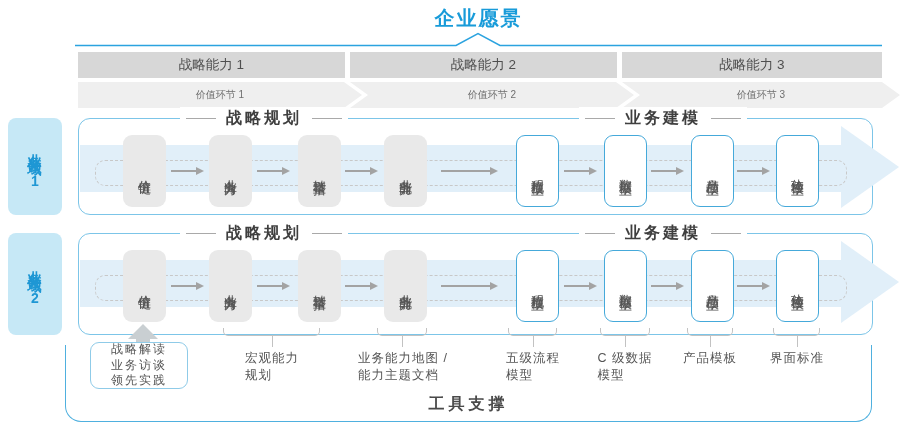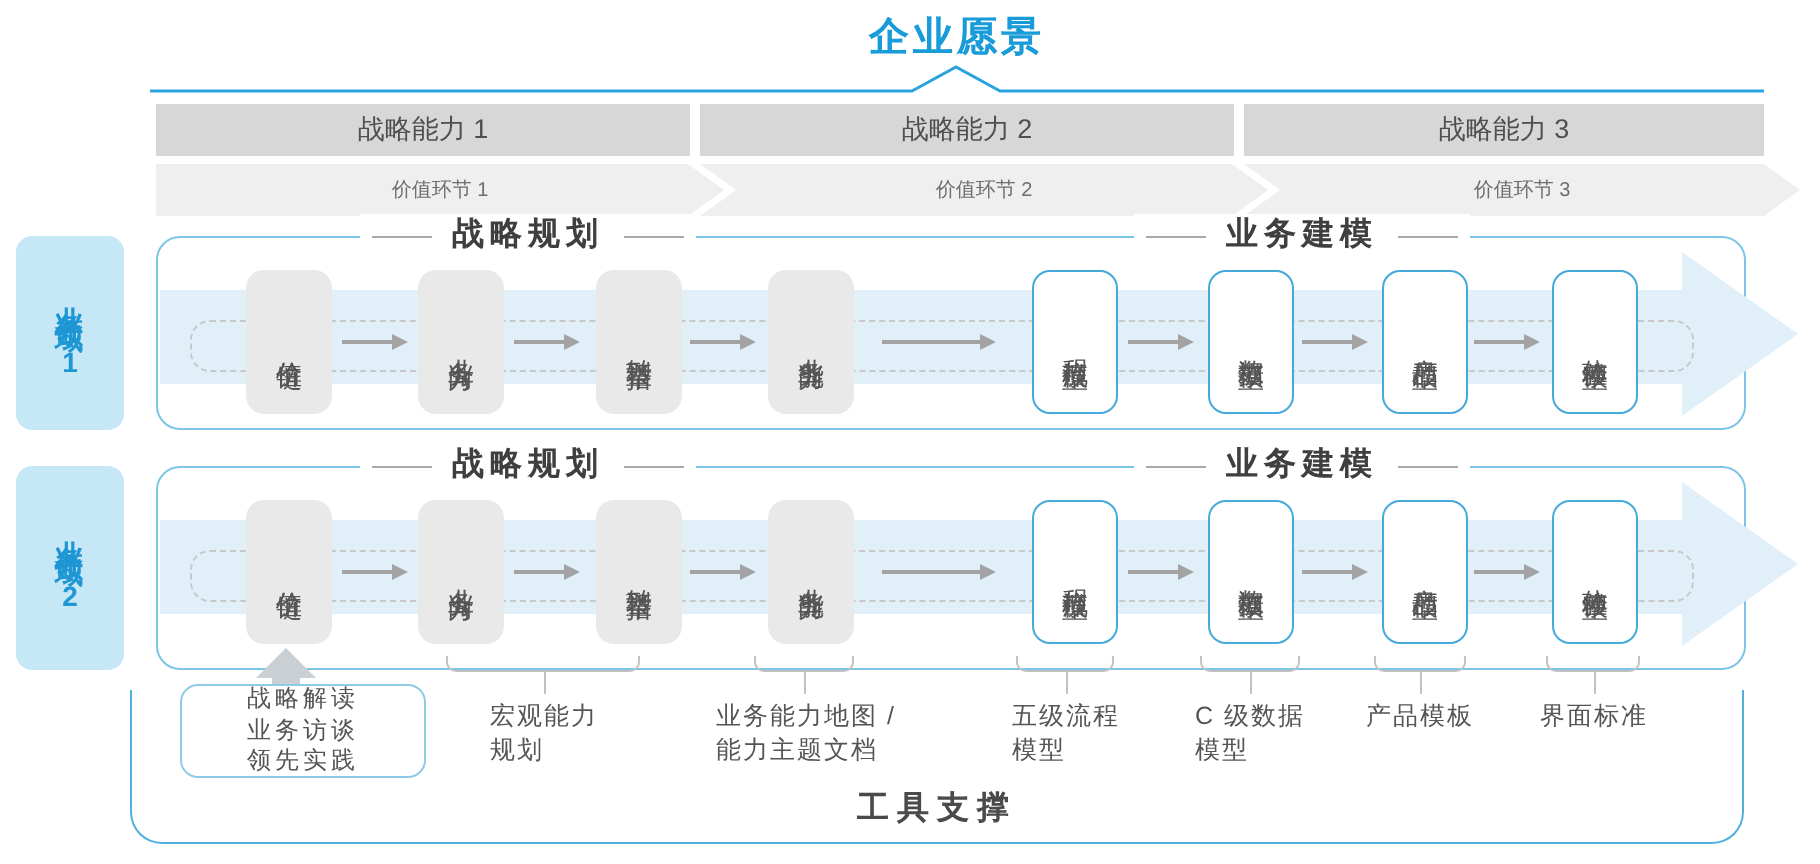--- a/index.html
+++ b/index.html
@@ -46,27 +46,27 @@
   .p1{left:44px}.p2{left:130px}.p3{left:219px}.p4{left:305px}
   .m1{left:437px}.m2{left:525px}.m3{left:612px}.m4{left:697px}
   .farrow{position:absolute;top:51px;height:2px;background:#A3A3A3}
   .farrow::after{content:"";position:absolute;right:-7px;top:-3.5px;width:0;height:0;
                  border-left:8px solid #A3A3A3;border-top:4.5px solid transparent;border-bottom:4.5px solid transparent}
   .a1{left:92px;width:26px}.a2{left:178px;width:26px}.a3{left:266px;width:26px}
   .a4{left:362px;width:50px}.a5{left:485px;width:26px}.a6{left:572px;width:26px}.a7{left:658px;width:26px}
   .hchip{position:absolute;top:-12px;transform:translateX(-50%);display:flex;align-items:center;gap:10px;
          background:#fff;padding:0 6px;font-size:16px;font-weight:bold;color:#3F3F3F;letter-spacing:3px;line-height:22px;white-space:nowrap}
   .hchip .dash{width:30px;height:1px;background:#A9A9A9}
-  .hc-plan{left:185px}.hc-model{left:572px}
+  .hc-plan{left:185px}.hc-model{left:584px}
 
   
   .upa-head{position:absolute;left:128px;top:324px;width:0;height:0;
             border-left:15px solid transparent;border-right:15px solid transparent;border-bottom:15px solid #C9CFD2}
   .upa-stem{position:absolute;left:136px;top:338px;width:14px;height:8px;background:#C9CFD2}
-  .practice{position:absolute;left:90px;top:342px;width:123px;height:47px;border:1.5px solid #8FCBE8;border-radius:9px;
+  .practice{position:absolute;left:90px;top:342px;width:98px;height:47px;border:1.5px solid #8FCBE8;border-radius:9px;
             background:#fff;display:flex;flex-direction:column;align-items:center;justify-content:center;
             font-size:12px;color:#555;letter-spacing:2px;line-height:1.3}
   .bracket{position:absolute;top:328px;height:8px;border:1px solid #C2C2C2;border-top:none;border-radius:0 0 5px 5px}
   .bracket::after{content:"";position:absolute;left:50%;top:8px;width:1px;height:11px;background:#C2C2C2}
   .bk1{left:223px;width:97px}.bk2{left:377px;width:50px}.bk3{left:508px;width:49px}
   .bk4{left:600px;width:50px}.bk5{left:687px;width:46px}.bk6{left:773px;width:47px}
   .alabel{position:absolute;top:350px;transform:translateX(-50%);text-align:left;
           font-size:12.5px;color:#555;letter-spacing:1px;line-height:1.35;white-space:nowrap}
   .alabel span{display:block}
   .al1{left:272px}.al2{left:403px}.al3{left:533px}.al4{left:625px}.al5{left:710px}.al6{left:797px}

